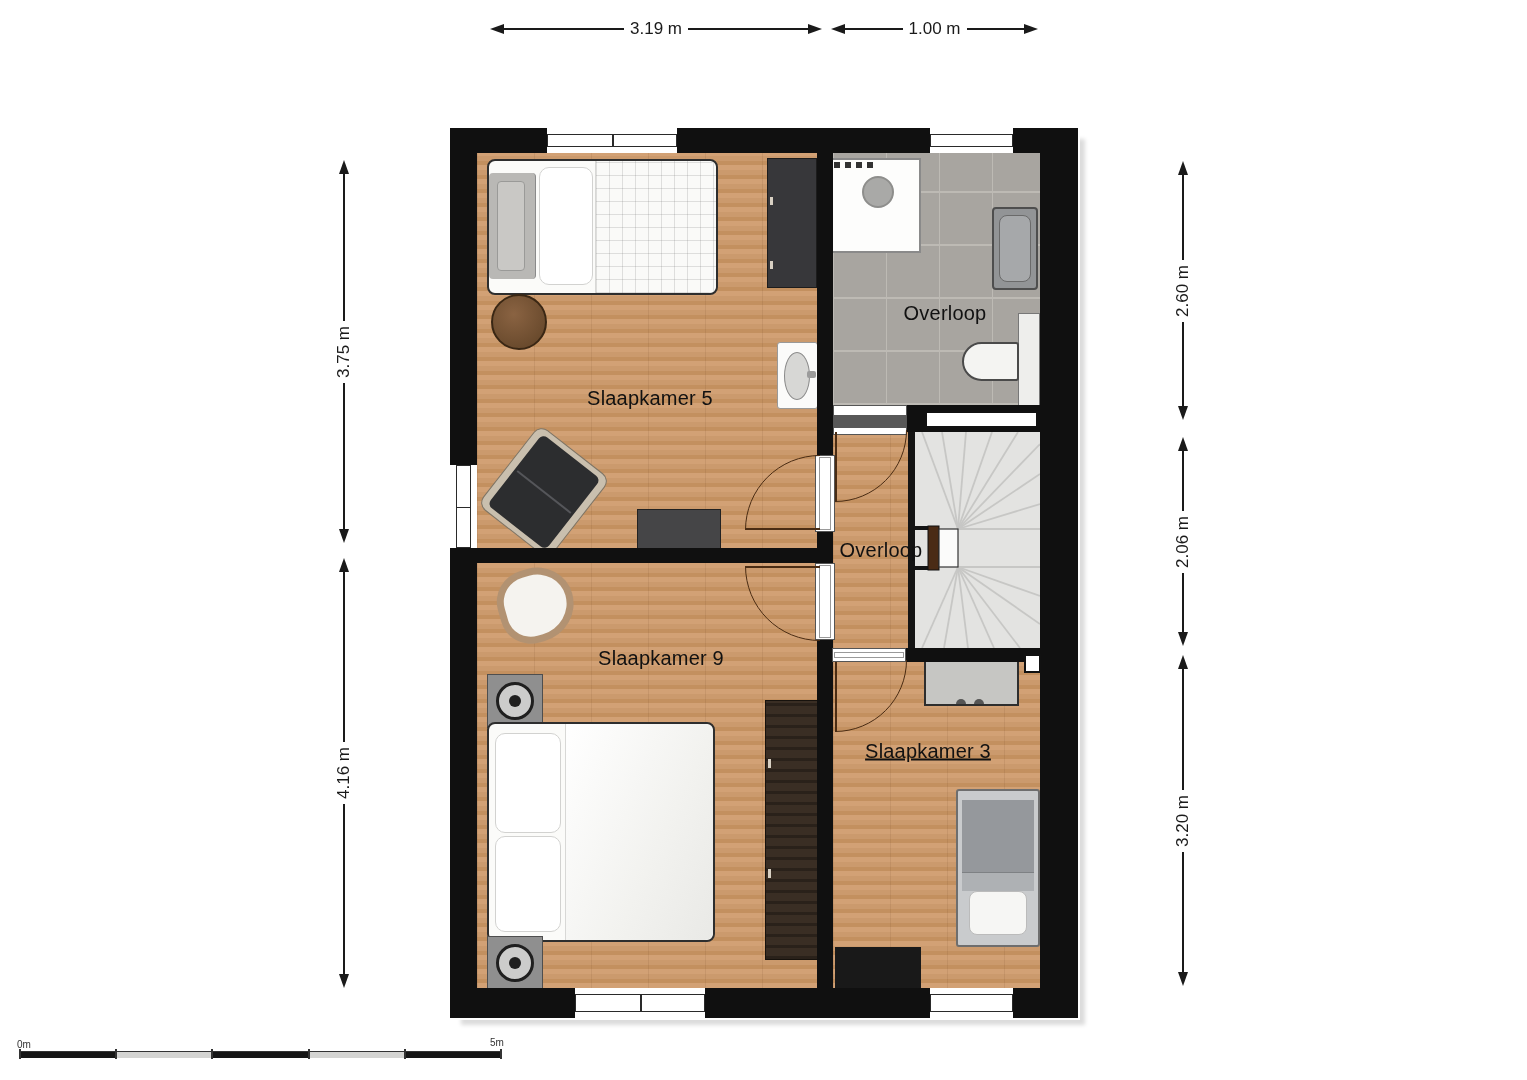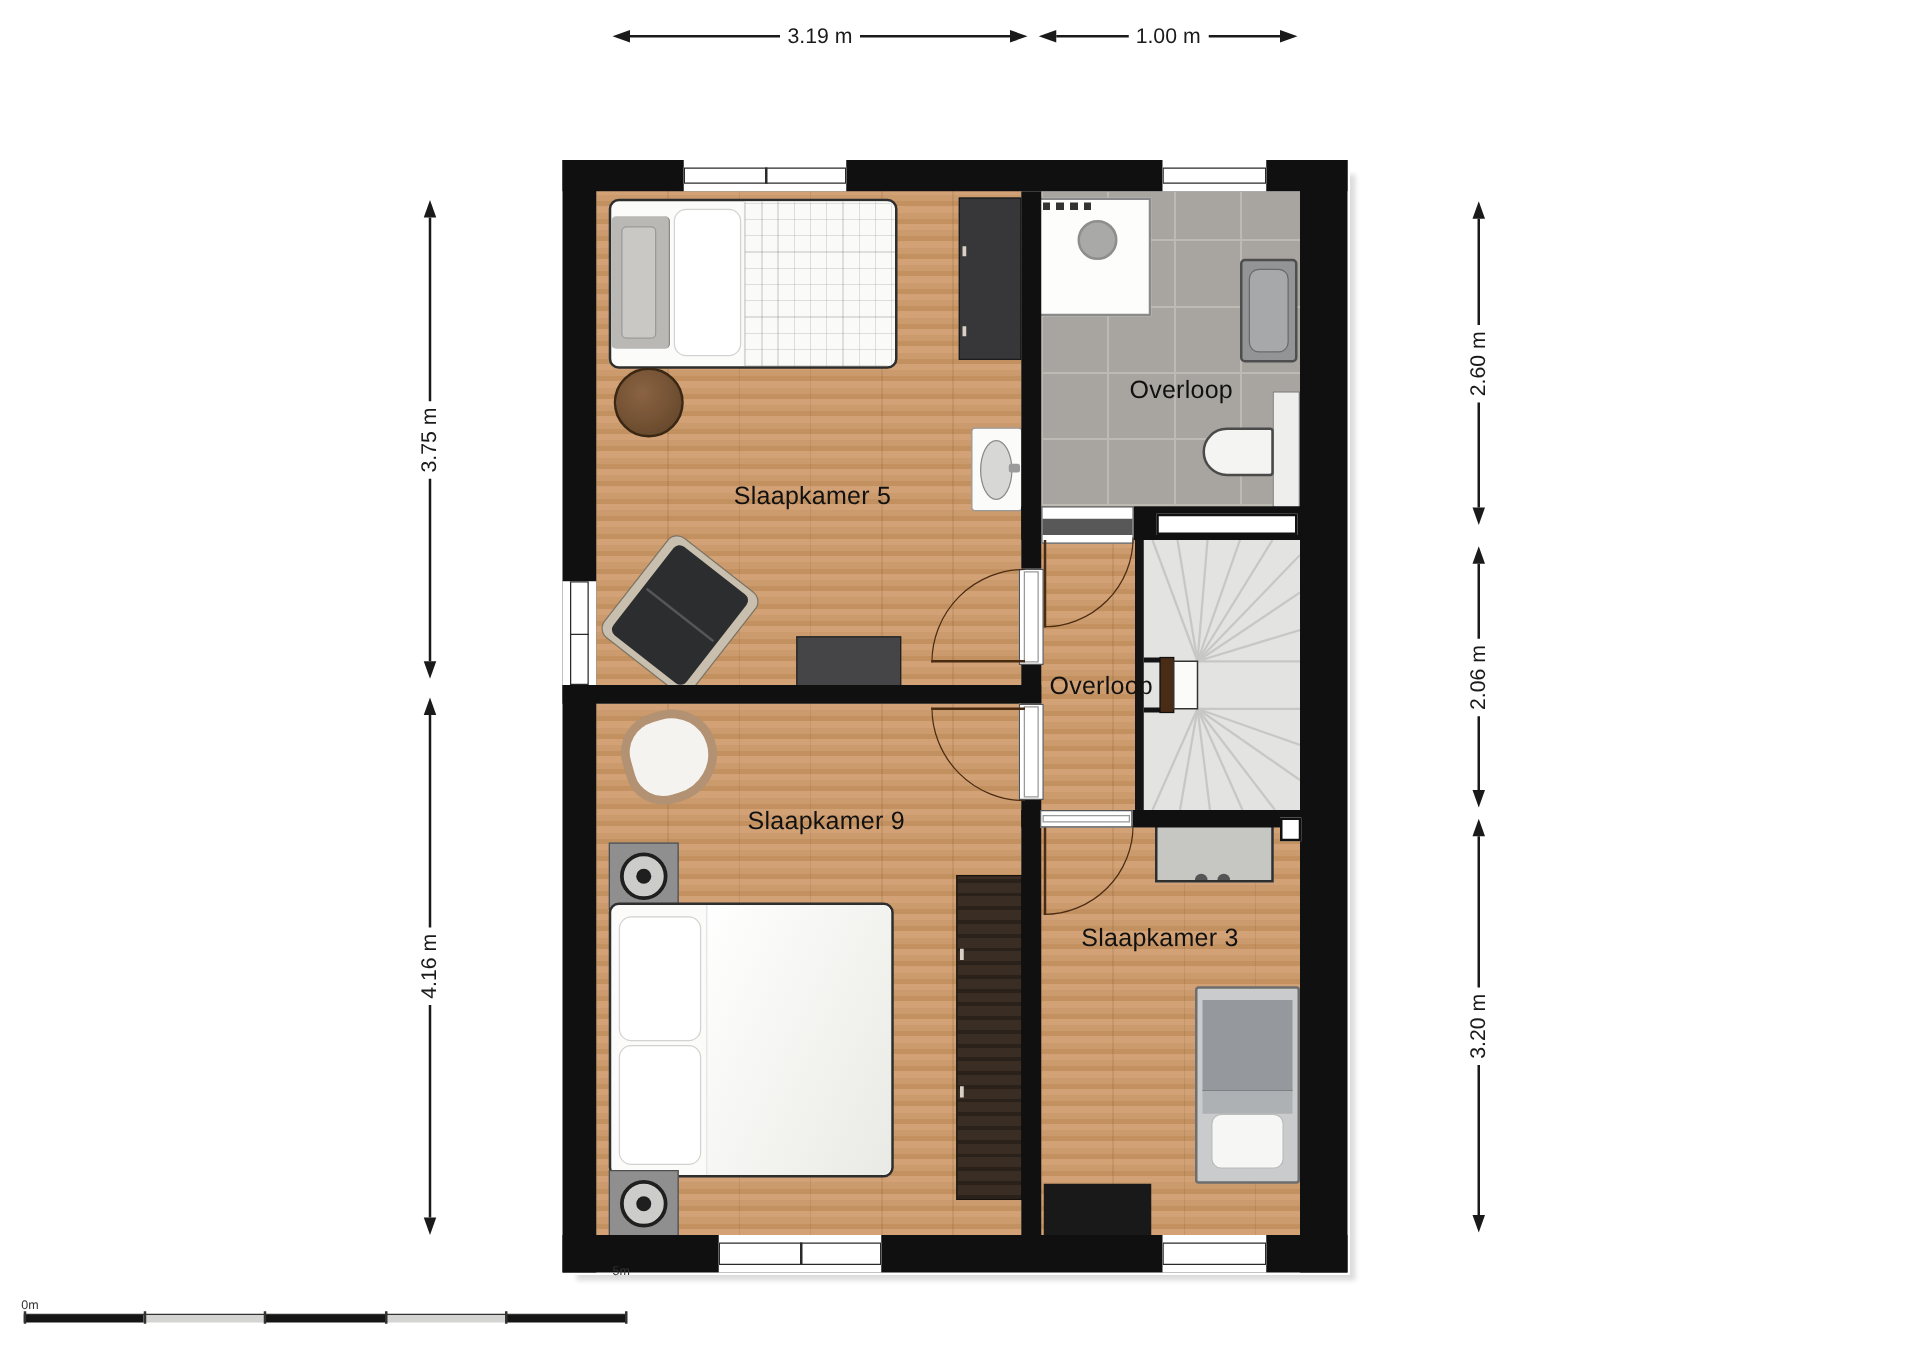--- a/index.html
+++ b/index.html
@@ -225,21 +225,21 @@
   <div class="leaf" style="left:745px;top:566px;width:75px;height:1.6px;"></div>
   <div class="arc" style="left:763px;top:358px;width:144px;height:144px;clip-path:inset(50% 0 0 50%);"></div>
   <div class="leaf" style="left:835px;top:432px;width:1.6px;height:70px;"></div>
   <div class="arc" style="left:763px;top:588px;width:144px;height:144px;clip-path:inset(50% 0 0 50%);"></div>
   <div class="leaf" style="left:835px;top:662px;width:1.6px;height:70px;"></div>
 
   <div class="room-label" style="left:650px;top:398px;">Slaapkamer 5</div>
   <div class="room-label" style="left:945px;top:313px;">Overloop</div>
   <div class="room-label" style="left:881px;top:550px;">Overloop</div>
   <div class="room-label" style="left:661px;top:658px;">Slaapkamer 9</div>
-  <div class="room-label" style="left:928px;top:751px;">Slaapkamer 3</div>
+  <div class="room-label" style="left:928px;top:751px;text-decoration:underline;">Slaapkamer 3</div>
 
   <div class="dim h" style="left:490px;top:20px;width:332px;">
     <i class="ah l"></i>
       <i class="ln"></i>
       <span class="dlab">3.19 m</span>
       <i class="ln"></i>
       <i class="ah r"></i>
   </div>
   <div class="dim h" style="left:831px;top:20px;width:207px;">
     <i class="ah l"></i>
@@ -301,15 +301,15 @@
     <div class="scalebar-seg" style="width:20%;background:#d4d4d2;"></div>
     <div class="scalebar-seg" style="width:20%;background:#151515;"></div>
   </div>
   <div class="tick" style="left:19px;top:1049px;"></div>
   <div class="tick" style="left:115px;top:1049px;"></div>
   <div class="tick" style="left:211px;top:1049px;"></div>
   <div class="tick" style="left:308px;top:1049px;"></div>
   <div class="tick" style="left:404px;top:1049px;"></div>
   <div class="tick" style="left:500px;top:1049px;"></div>
   <div class="slab" style="left:17px;top:1039px;">0m</div>
-  <div class="slab" style="left:490px;top:1012px;">5m</div>
+  <div class="slab" style="left:490px;top:1037px;">5m</div>
 
 </div>
 
 </body></html>

